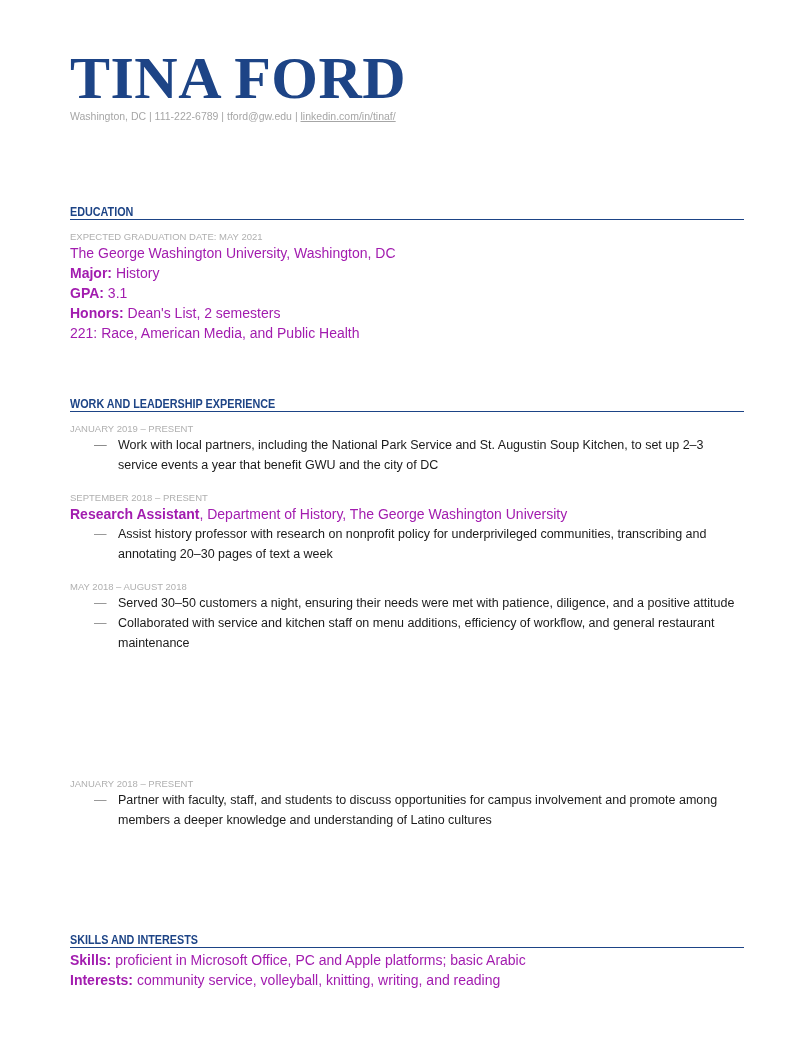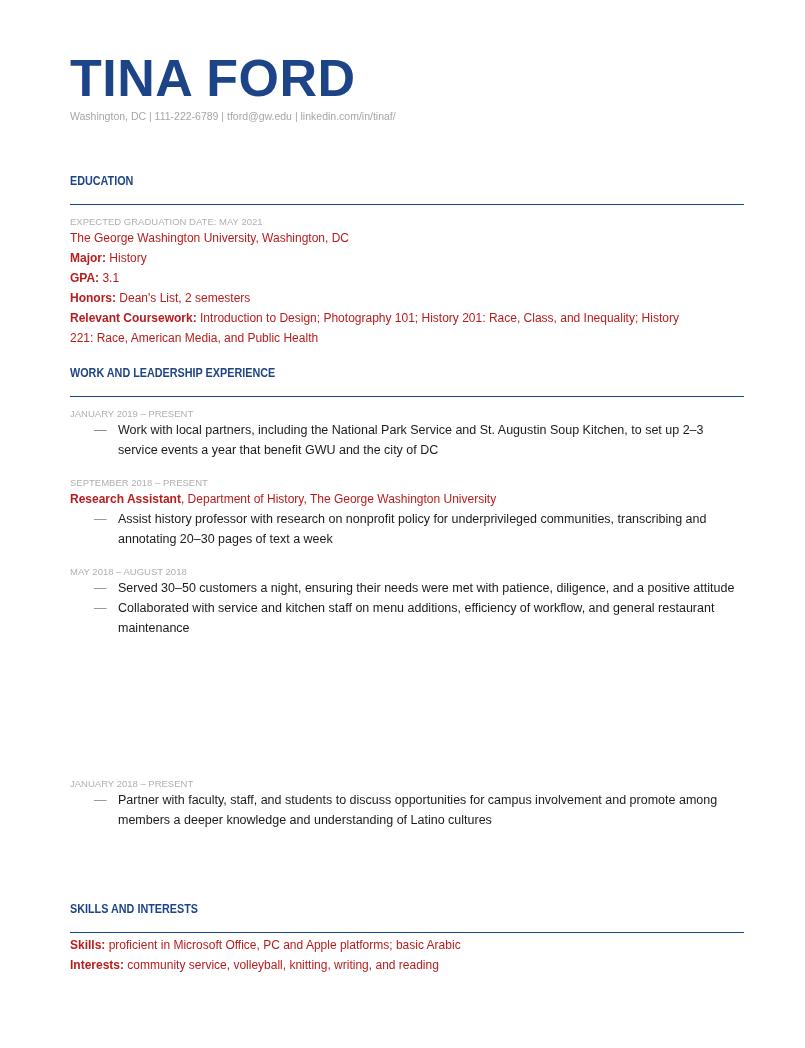--- a/index.html
+++ b/index.html
@@ -3,40 +3,40 @@
 <meta charset="utf-8">
 <style>
   html, body { margin: 0; padding: 0; background: #ffffff; }
   body {
     width: 805px; height: 1048px; position: relative; overflow: hidden;
     font-family: "Liberation Sans", sans-serif; color: #1a1a1a;
   }
   .page { position: absolute; left: 70px; top: 0; width: 674px; }
   .name {
     position: absolute; top: 52px; left: 0;
-    font-family: Liberation Sans, sans-serif; font-weight: bold;
-    font-size: 52px; line-height: 52px; color: #1d4486; letter-spacing: 0.5px;
+    font-family: Liberation Serif, serif; font-weight: bold;
+    font-size: 60px; line-height: 52px; color: #1d4486; letter-spacing: 0.5px;
     margin: 0;
   }
   .contact {
     position: absolute; top: 110px; left: 0;
     font-size: 10.5px; color: #a6a6a6; white-space: nowrap;
   }
-  .contact a { color: #a6a6a6; }
+  .contact a { color: #a6a6a6; text-decoration: underline; }
   .section { position: absolute; left: 0; width: 674px; }
-  .sec-title-wrap { border-bottom: 1.3px solid #1d4486; padding-bottom: 19px; height: 14px; }
+  .sec-title-wrap { border-bottom: 1.3px solid #1d4486; padding-bottom: 3px; height: 14px; margin-top: 31px; }
   .sec-title-text {
     font-size: 12px; font-weight: bold; color: #1d4486; display: inline-block;
     transform: scaleX(0.9); transform-origin: left; white-space: nowrap;
   }
   .date {
     font-size: 9.5px; color: #b0b0b0; margin-top: 10px; height: 13px; line-height: 13px;
     white-space: nowrap;
   }
-  .line { font-size: 12px; line-height: 20px; white-space: nowrap; color: #b91c1c; }
+  .line { font-size: 14px; line-height: 20px; white-space: nowrap; color: #a21caf; }
   .line b { font-weight: bold; }
   .bullets { margin: 0; padding: 0; list-style: none; }
   .bullets li {
     position: relative; padding-left: 48px; font-size: 12.5px; line-height: 20px; color: #1a1a1a;
   }
   .bullets li .dash {
     position: absolute; left: 24px; top: 0; color: #8a8a8a;
   }
   .entry { margin-bottom: 0; }
 </style>
@@ -53,21 +53,20 @@
 
   <div class="section" style="top:171px;">
     <div class="sec-title-wrap">
       <span class="sec-title-text">EDUCATION</span>
     </div>
     <div class="date">EXPECTED GRADUATION DATE: MAY 2021</div>
     <div class="line">The George Washington University, Washington, DC</div>
     <div class="line"><b>Major:</b><span> History</span></div>
     <div class="line"><b>GPA:</b><span> 3.1</span></div>
     <div class="line"><b>Honors:</b><span> Dean's List, 2 semesters</span></div>
-    <div class="line"><b>Relevant Coursework:</b><span> Introduction to Design; Photography 101; History 201: Race, Class, and Inequality; History</span></div>
     <div class="line">221: Race, American Media, and Public Health</div>
   </div>
 
   <div class="section" style="top:363px;">
     <div class="sec-title-wrap">
       <span class="sec-title-text">WORK AND LEADERSHIP EXPERIENCE</span>
     </div>
 
     <div class="entry">
       <div class="date">JANUARY 2019 – PRESENT</div>

